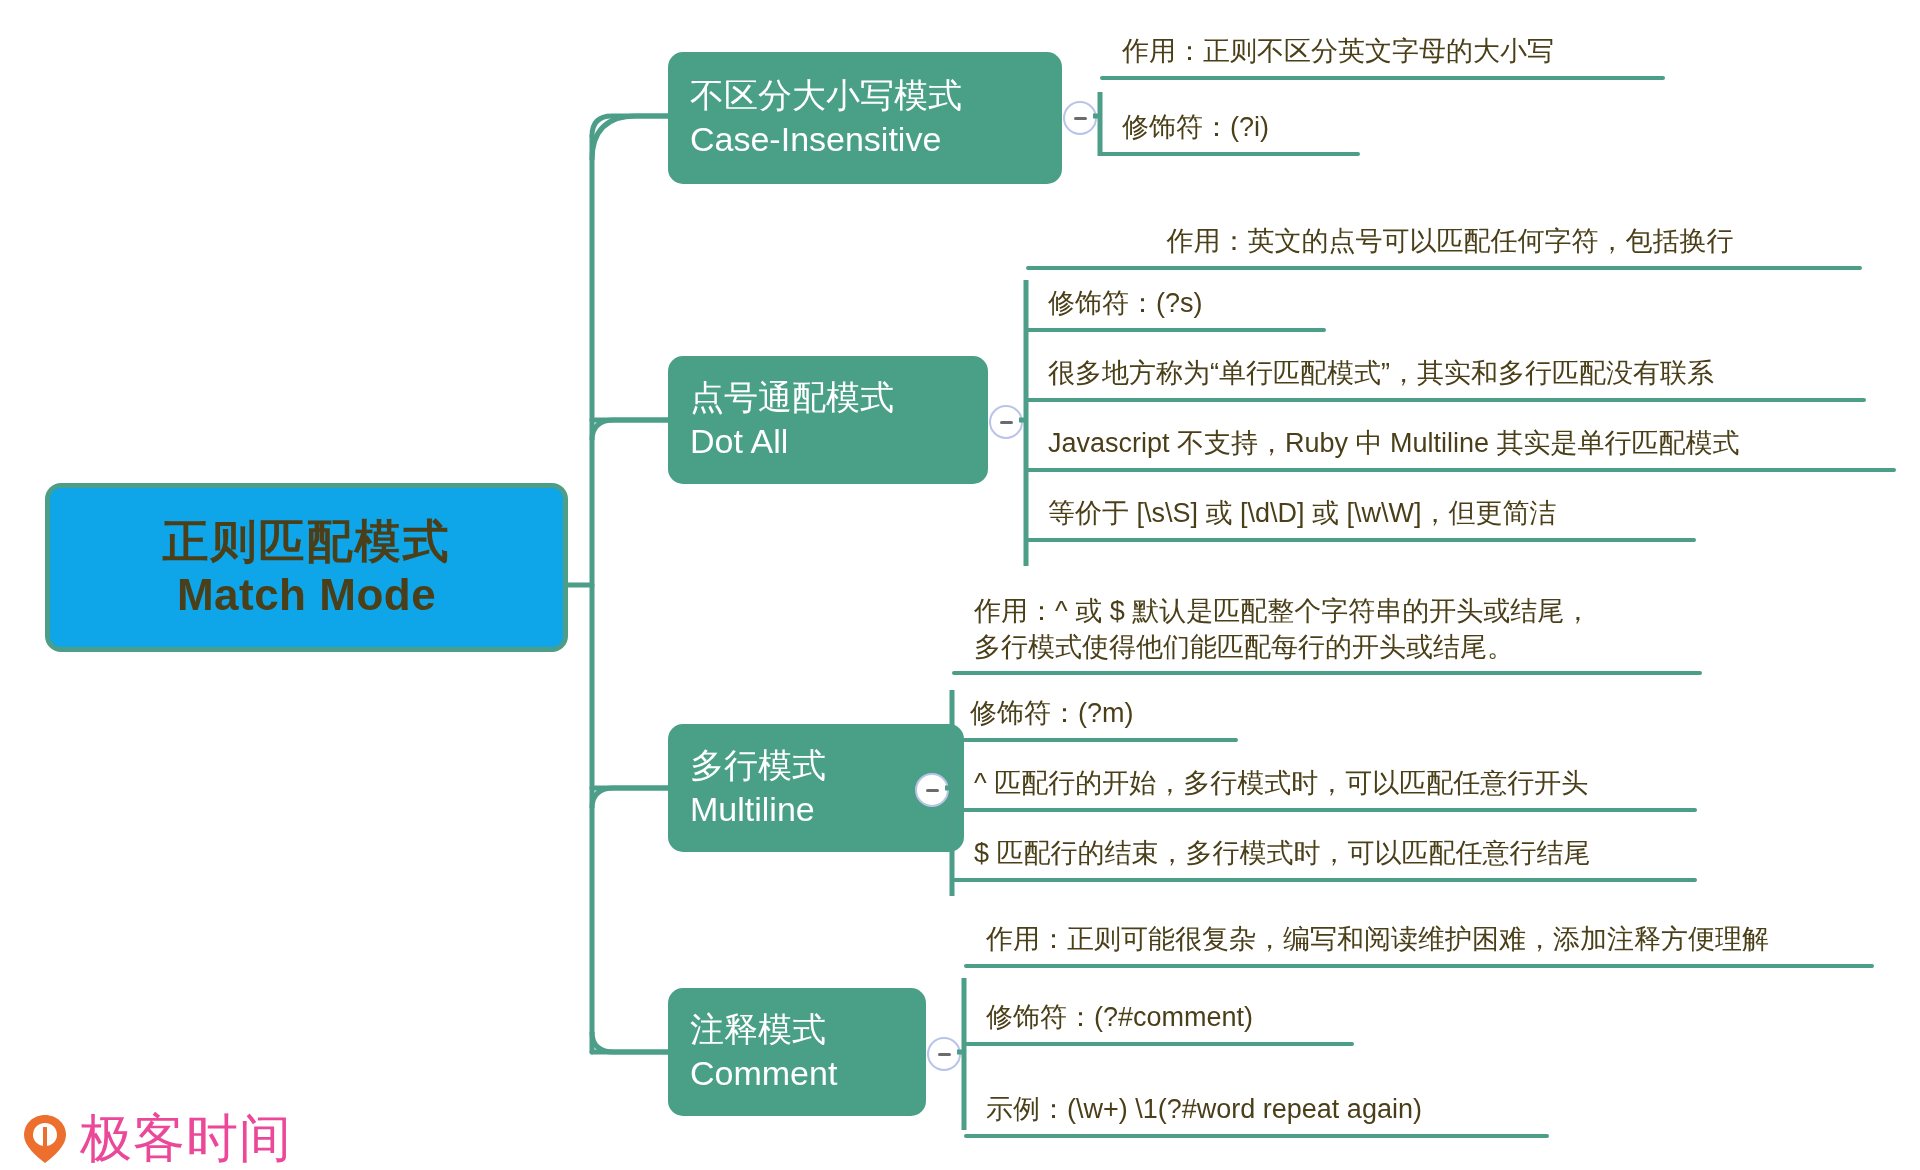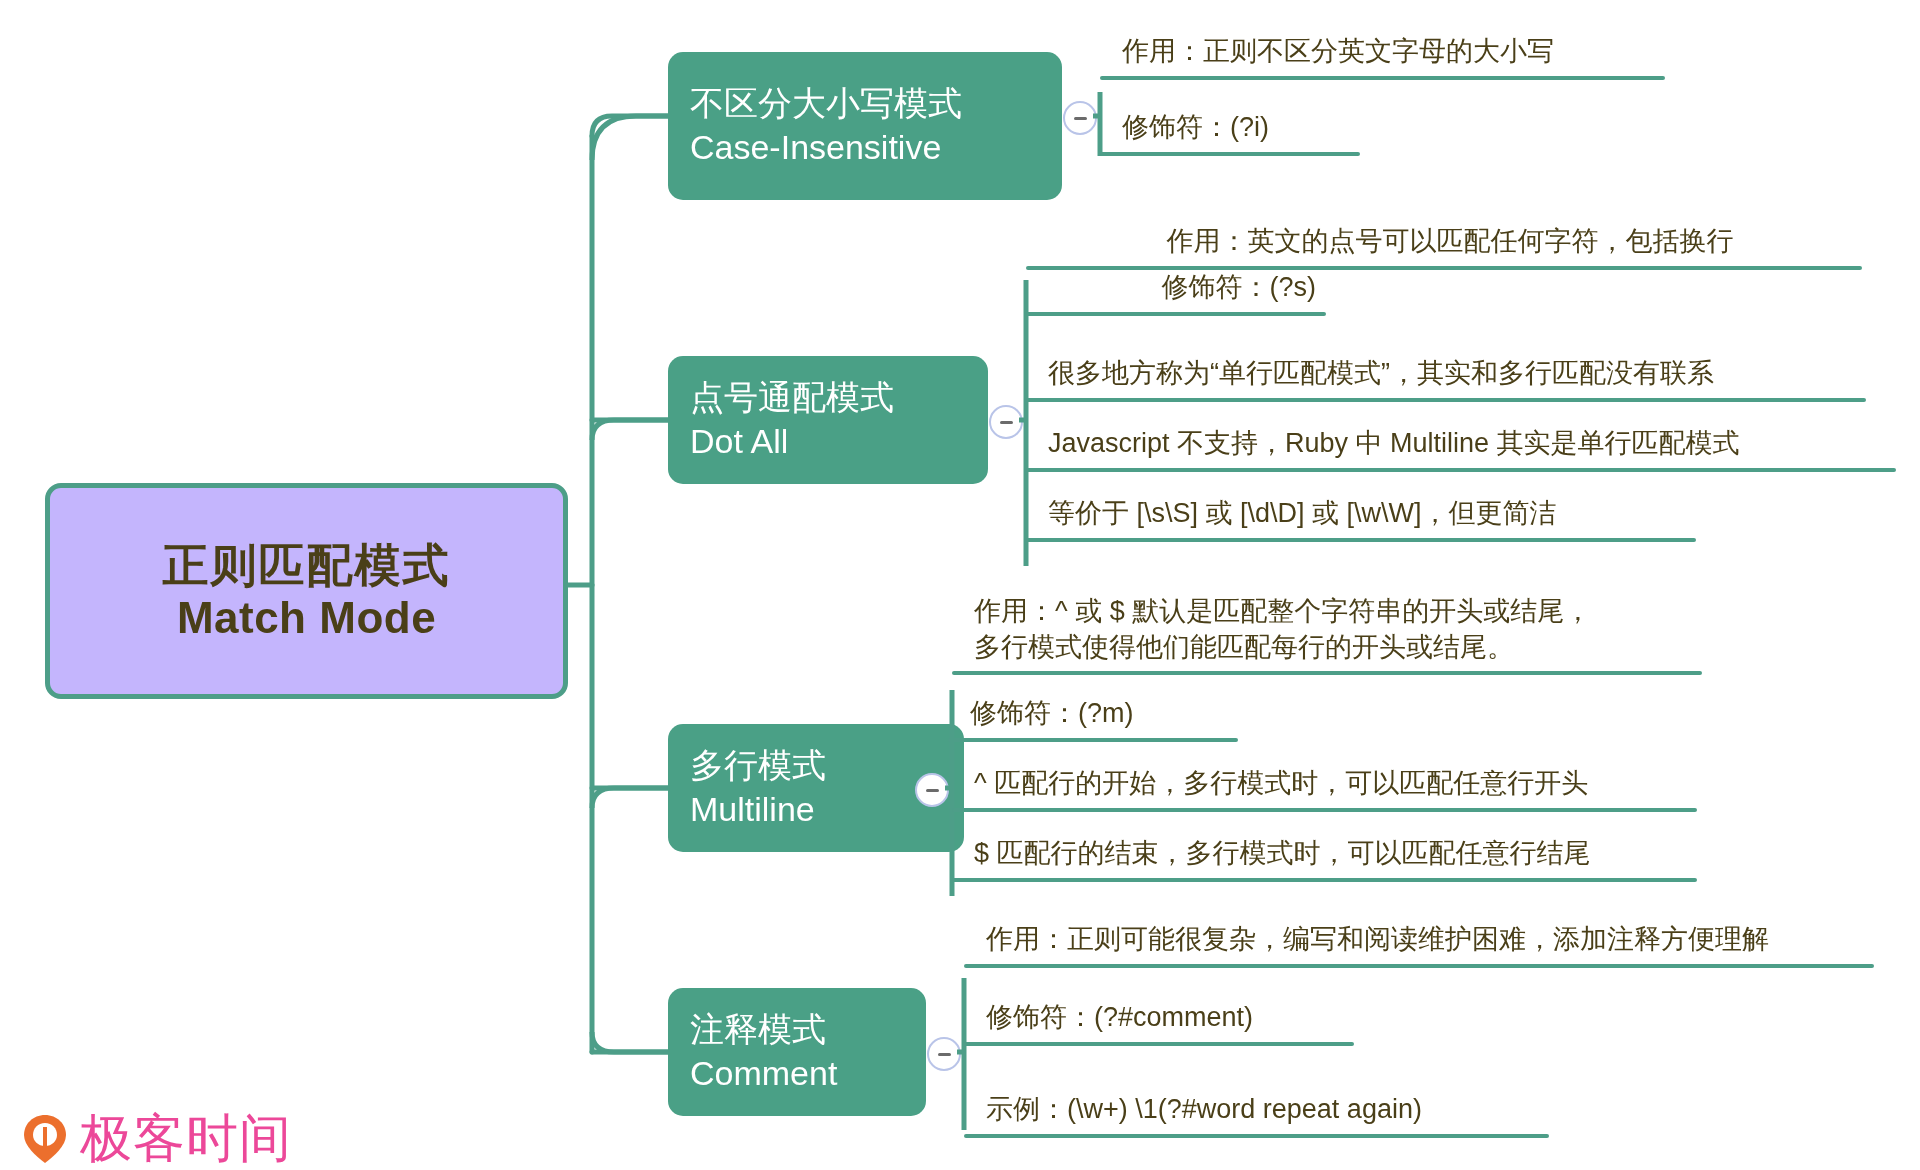--- a/index.html
+++ b/index.html
@@ -5,22 +5,22 @@
   html,body{margin:0;padding:0;}
   body{
     width:1920px;height:1170px;background:#ffffff;position:relative;overflow:hidden;
     font-family:"Liberation Sans","DejaVu Sans",sans-serif;
   }
   #canvas{position:absolute;inset:0;}
   svg.wires{position:absolute;left:0;top:0;width:1920px;height:1170px;pointer-events:none;}
 
   
   .root-node{
-    position:absolute;left:45px;top:483px;width:523px;height:216px;
-    background:#c4b5fd;border:5px solid #4d9e88;border-radius:16px;
+    position:absolute;left:45px;top:483px;width:523px;height:169px;
+    background:#0ea5e9;border:5px solid #4d9e88;border-radius:16px;
     display:flex;flex-direction:column;align-items:center;justify-content:center;
     box-sizing:border-box;color:#4a3f18;
   }
   .root-line1{font-size:46px;font-weight:700;letter-spacing:2px;line-height:1.18;}
   .root-line2{font-size:44px;font-weight:700;letter-spacing:0.5px;line-height:1.18;}
 
   
   .branch-node{
     position:absolute;background:#4aa086;border-radius:15px;
     display:flex;flex-direction:column;justify-content:center;
@@ -74,21 +74,21 @@
       <path d="M592 808 Q592 788 614 788 H668"></path>
       <path d="M592 1032 Q592 1052 614 1052 H668"></path>
     </g>
   </svg>
 
   <div class="root-node">
     <div class="root-line1">正则匹配模式</div>
     <div class="root-line2">Match Mode</div>
   </div>
 
-  <div class="branch-node" style="left:668px;top:52px;width:394px;height:148px;">
+  <div class="branch-node" style="left:668px;top:52px;width:394px;height:132px;">
     <div class="branch-cn">不区分大小写模式</div>
     <div class="branch-en">Case-Insensitive</div>
   </div>
   <div class="toggle" style="left:1063px;top:101px;">
     <span class="bar"></span>
   </div>
   <svg class="wires" viewBox="0 0 1920 1170">
     <g fill="none" stroke="#4d9e88" stroke-width="5" stroke-linecap="butt">
       <path d="M1093 116 H1100"></path>
       <path d="M1100 92 V156"></path>
@@ -113,21 +113,21 @@
   <svg class="wires" viewBox="0 0 1920 1170">
     <g fill="none" stroke="#4d9e88" stroke-width="5" stroke-linecap="butt">
       <path d="M1019 420 H1026"></path>
       <path d="M1026 280 V566"></path>
     </g>
   </svg>
   <div class="leaf" style="left:1026px;top:224px;width:836px;text-align:center;">
     <div class="leaf-text">作用：英文的点号可以匹配任何字符，包括换行</div>
     <div class="leaf-rule"></div>
   </div>
-  <div class="leaf" style="left:1026px;top:270px;width:300px;text-align:right;">
+  <div class="leaf" style="left:1026px;top:286px;width:300px;">
     <div class="leaf-text">修饰符：(?s)</div>
     <div class="leaf-rule"></div>
   </div>
   <div class="leaf" style="left:1026px;top:356px;width:840px;">
     <div class="leaf-text">很多地方称为“单行匹配模式”，其实和多行匹配没有联系</div>
     <div class="leaf-rule"></div>
   </div>
   <div class="leaf" style="left:1026px;top:426px;width:870px;">
     <div class="leaf-text">Javascript 不支持，Ruby 中 Multiline 其实是单行匹配模式</div>
     <div class="leaf-rule"></div>

